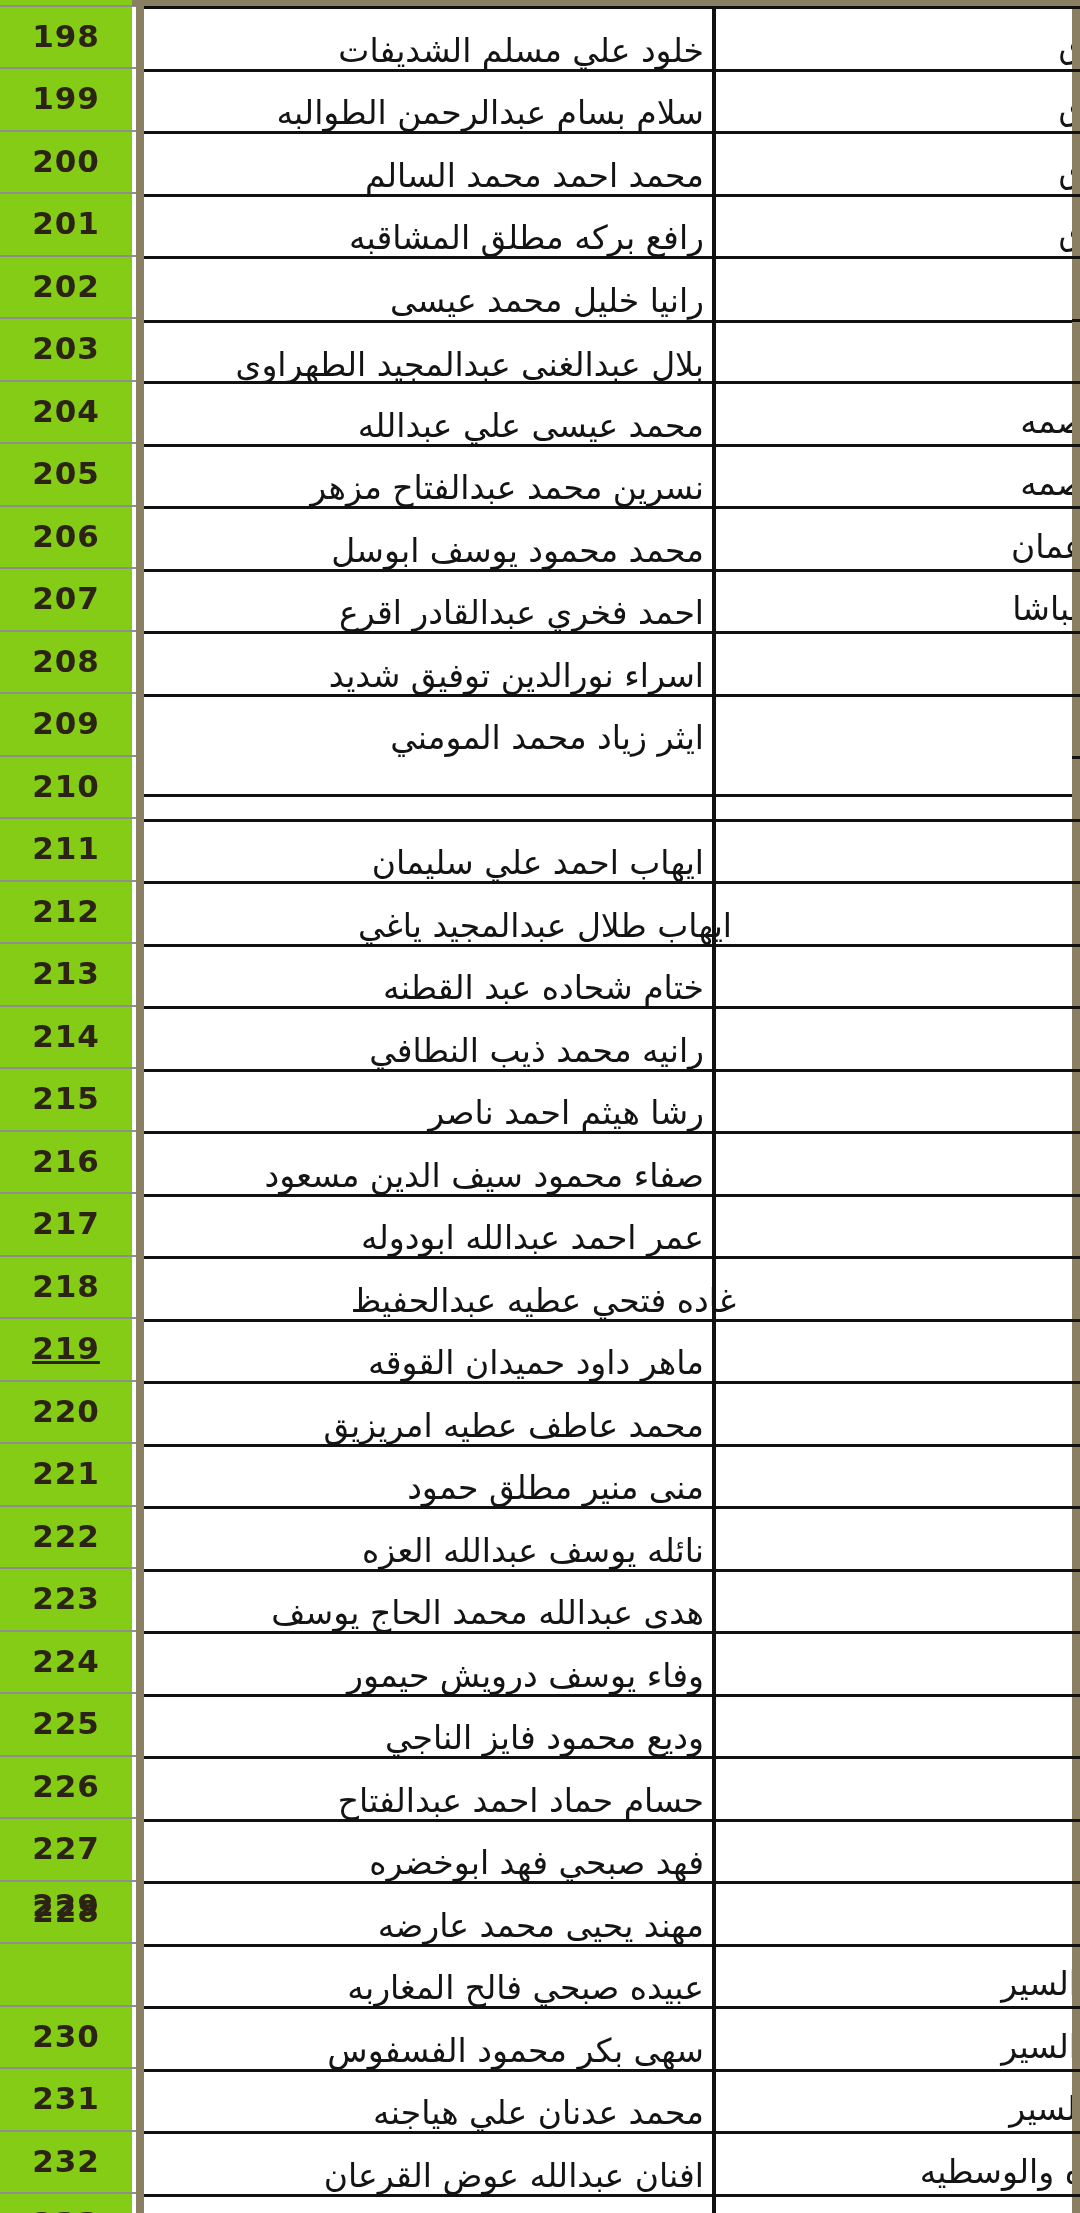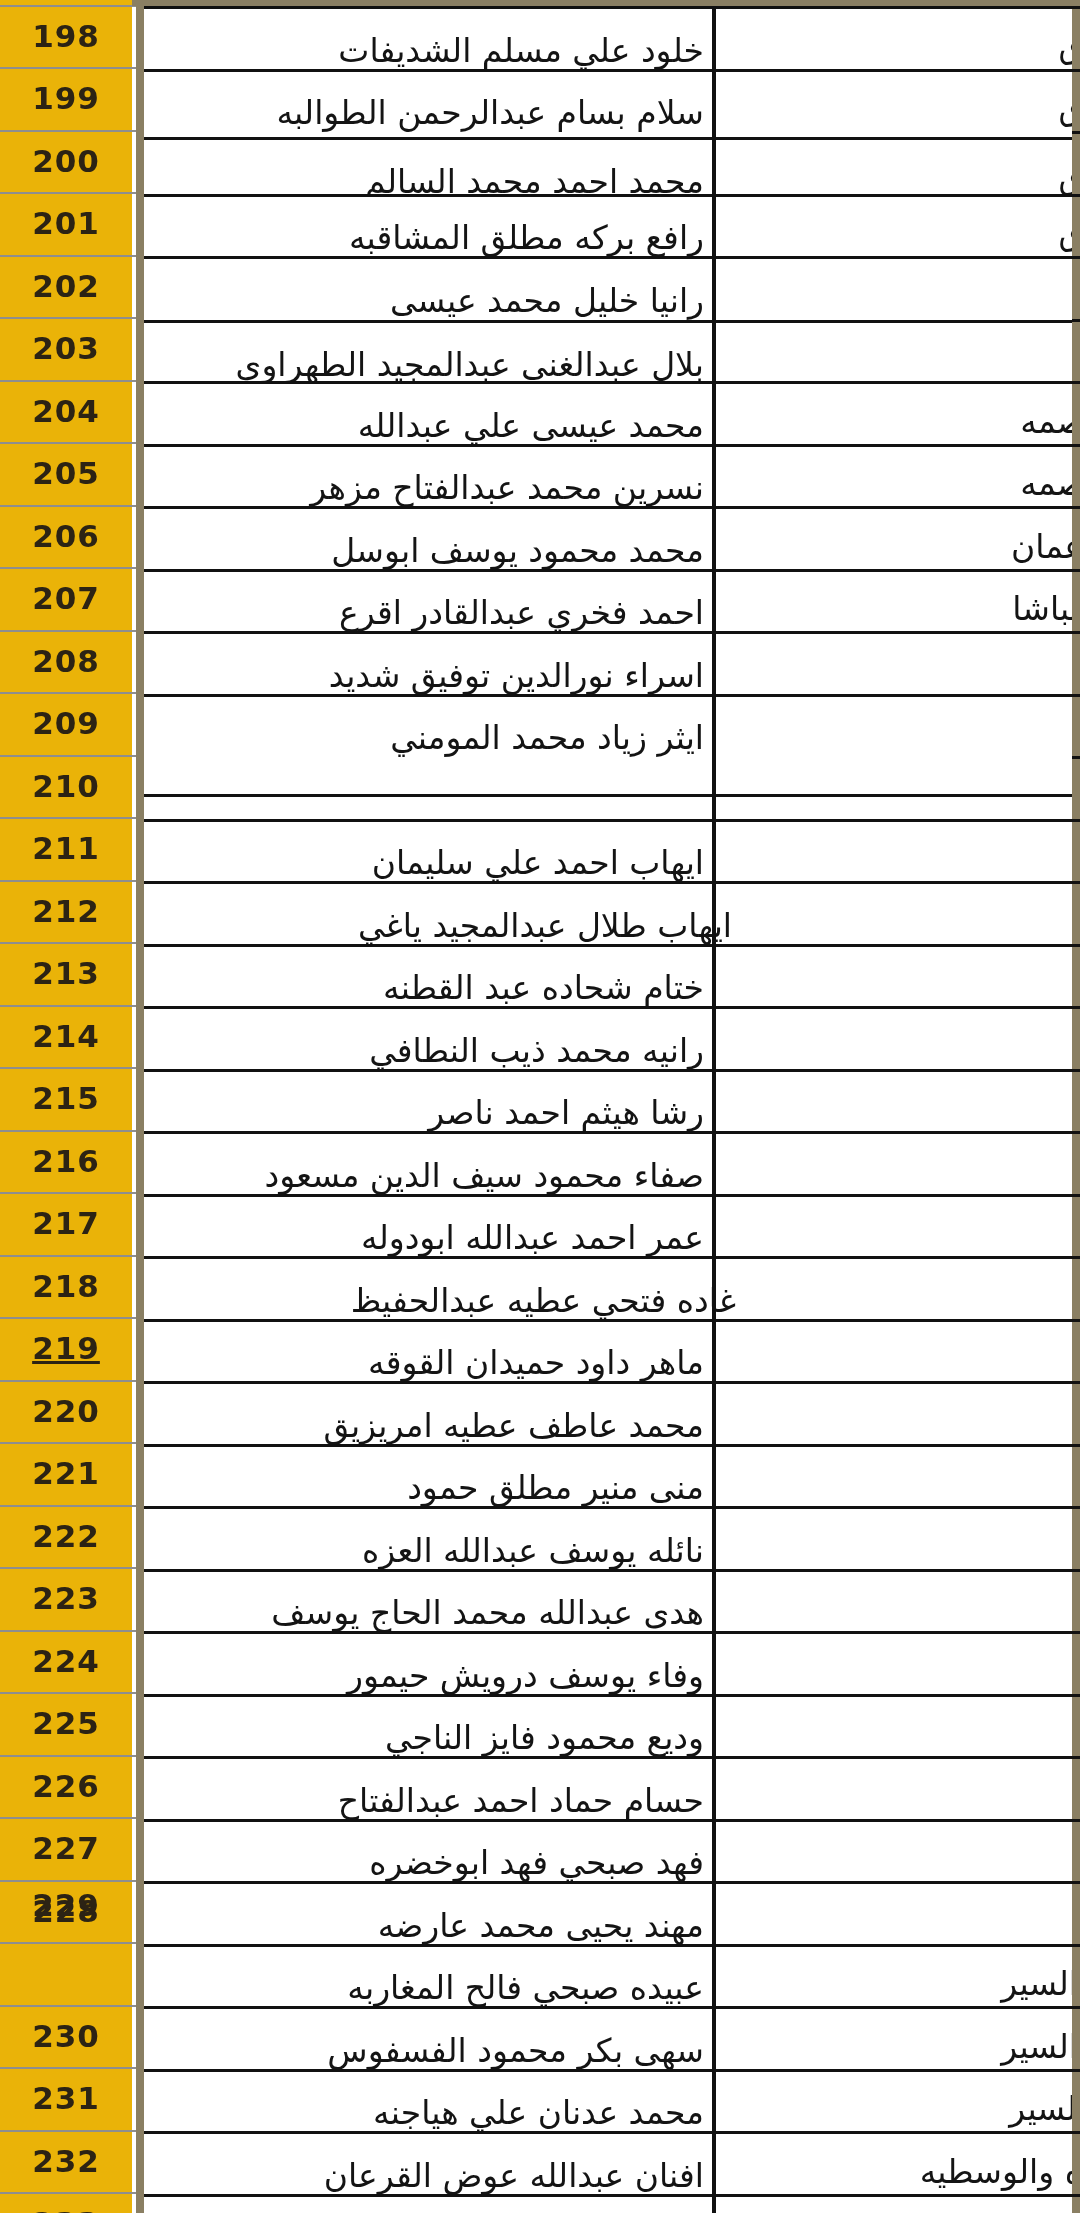--- a/index.html
+++ b/index.html
@@ -6,21 +6,21 @@
   body{
     width:1080px;height:2213px;overflow:hidden;position:relative;
     background:#ffffff;
     font-family:"DejaVu Sans",sans-serif;
   }
   #page{position:absolute;inset:0;overflow:hidden;}
 
   
   #num-col{
     position:absolute;left:0;top:0;width:132px;height:2213px;
-    background:#eab308;z-index:2;
+    background:#84cc16;z-index:2;
   }
   .num-cell{
     position:absolute;left:0;width:132px;height:62.5px;
     display:flex;align-items:center;justify-content:center;
     font-size:31px;font-weight:bold;color:#2c2314;
     letter-spacing:1px;
   }
   .num-sep{
     position:absolute;left:0;width:136px;height:2px;
     background:#8e8e8e;z-index:3;
@@ -158,21 +158,21 @@
         <div class="right-cell">
           <span class="frag" style="right: -4px;">ق</span>
         </div>
       </div>
       <div class="row" style="top: 68.5px;">
         <div class="name-cell">سلام بسام عبدالرحمن الطوالبه</div>
         <div class="right-cell">
           <span class="frag" style="right: -4px;">ق</span>
         </div>
       </div>
-      <div class="row" style="top: 131px; margin-top: 6px;">
+      <div class="row" style="top: 131px;">
         <div class="name-cell">محمد احمد محمد السالم</div>
         <div class="right-cell">
           <span class="frag" style="right: -4px;">ق</span>
         </div>
       </div>
       <div class="row" style="top: 193.5px;">
         <div class="name-cell">رافع بركه مطلق المشاقبه</div>
         <div class="right-cell">
           <span class="frag" style="right: -4px;">ق</span>
         </div>

